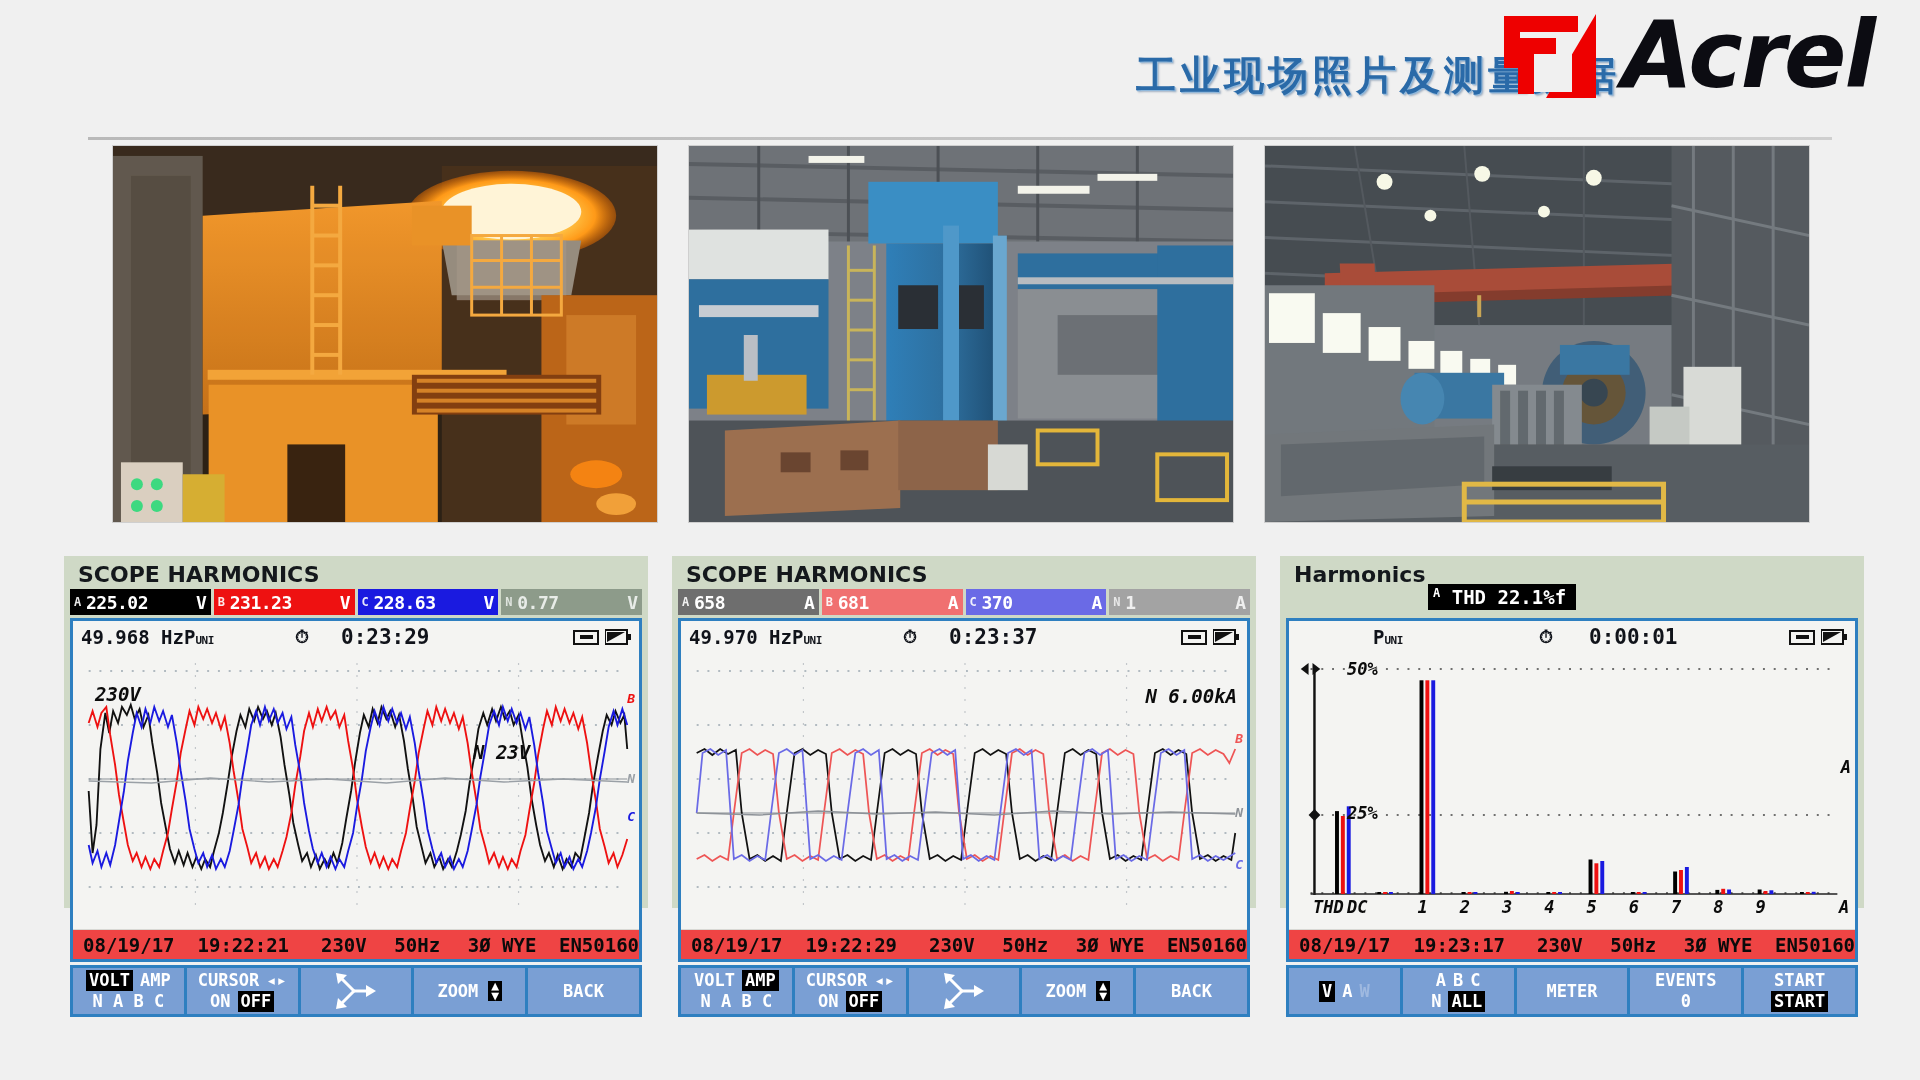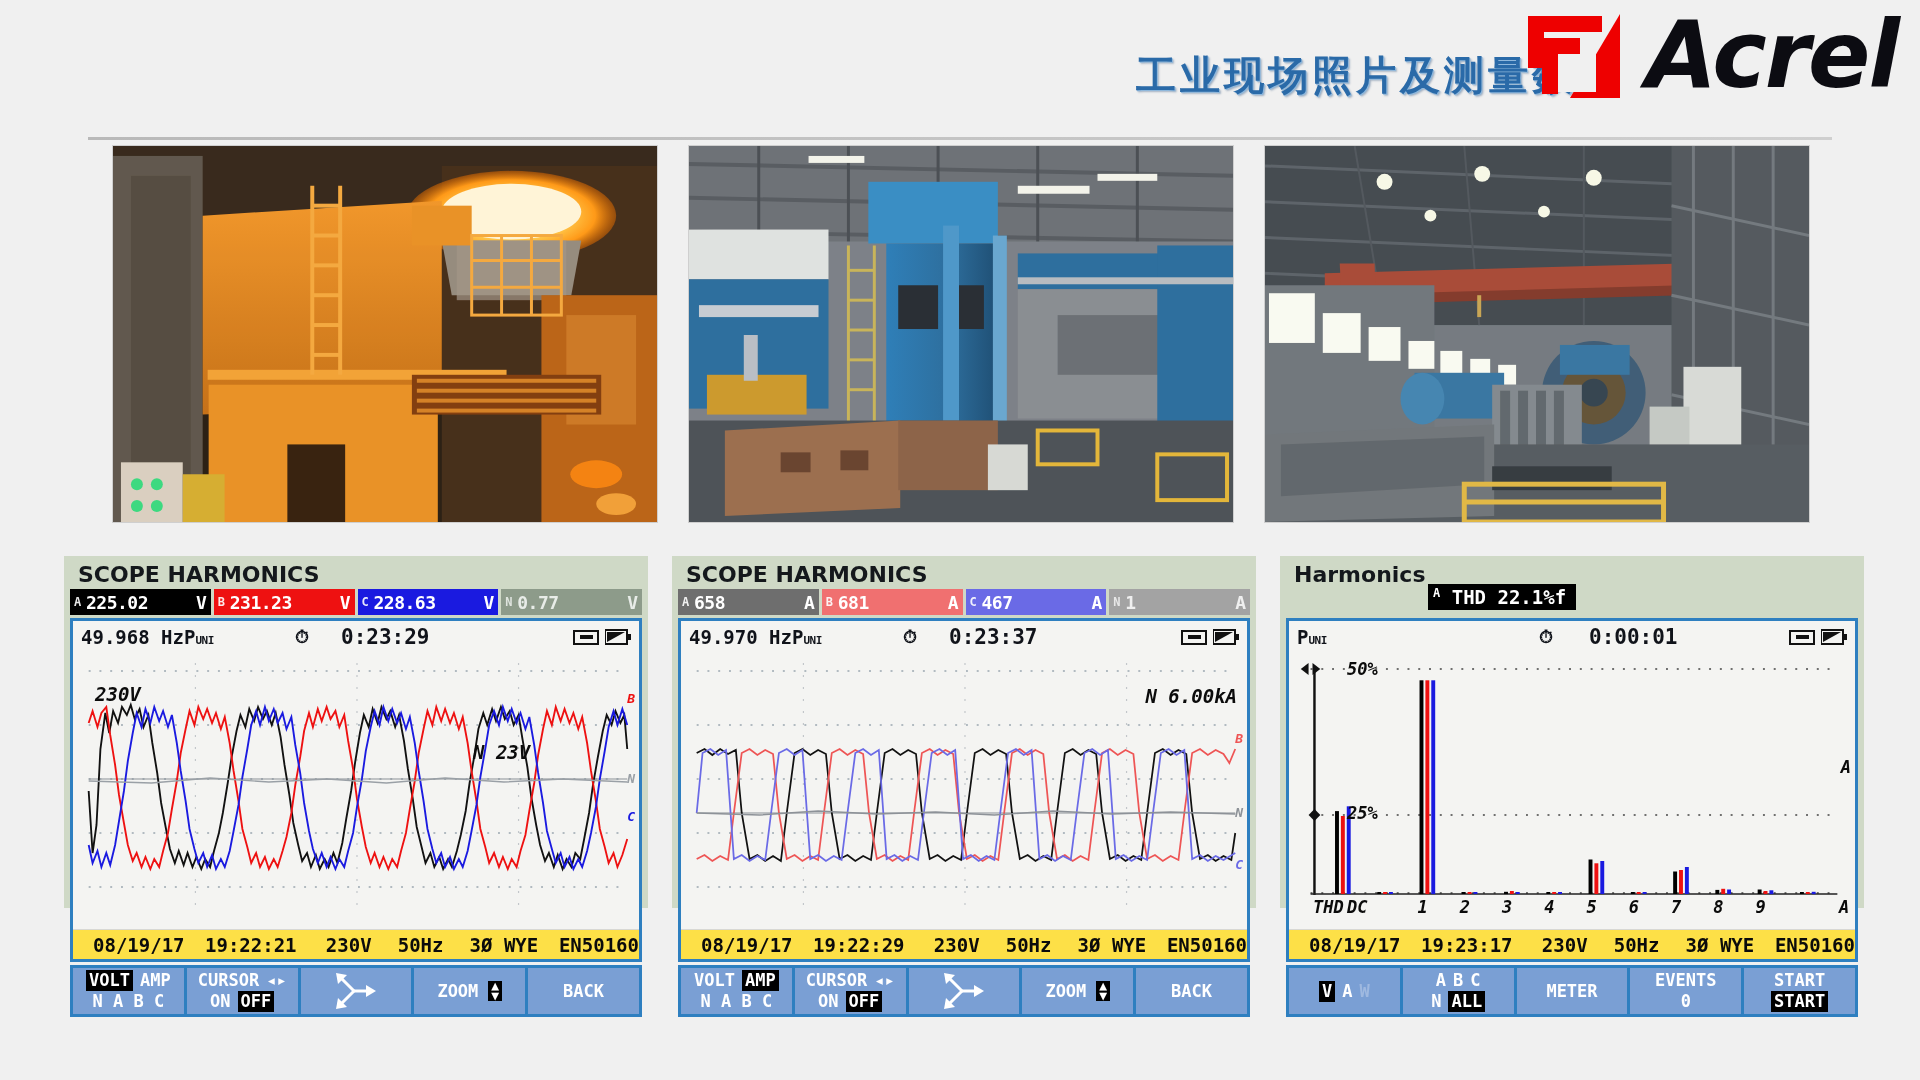--- a/index.html
+++ b/index.html
@@ -24,21 +24,21 @@
     font-family: "DejaVu Serif", serif;
     font-size: 40px;
     font-weight: bold;
     color: #2a6aa8;
     letter-spacing: 4px;
     text-shadow: 1px 1px 0 #8fb8dc, 2px 2px 2px rgba(20,60,110,.35);
     padding-right: 300px;
   }
   .logo {
     position: absolute;
-    right: 22px; top: 8px;
+    right: 46px; top: 8px;
     display: flex; align-items: center; gap: 18px;
   }
   .logo-mark { width: 104px; height: 96px; }
   .logo-text {
     font-family: "DejaVu Sans", sans-serif;
     font-style: italic;
     font-weight: bold;
     font-size: 92px;
     line-height: 96px;
     color: #0c0c12;
@@ -177,22 +177,22 @@
   }
 
   
   .screen-foot {
     position: absolute; left: 0; right: 0; bottom: 0;
     height: 30px;
     display: flex; align-items: center;
     font-weight: bold;
     font-size: 19px;
     color: #0b0b0b;
-    padding-left: 20px;
-    background: #fde047;
+    padding-left: 10px;
+    background: #ef4444;
     border-top: 1px solid #d8d8d4;
     gap: 9px;
   }
   .screen-foot .d1 { width: 118px; }
   .screen-foot .d2 { width: 128px; }
   .screen-foot .d3 { width: 72px; }
   .screen-foot .d4 { width: 72px; }
   .screen-foot .d5 { width: 92px; }
 
   
@@ -640,21 +640,21 @@
         <span class="pval">658</span>
         <span class="punit">A</span>
       </div>
       <div class="pcell p-b">
         <span class="plab">B</span>
         <span class="pval">681</span>
         <span class="punit">A</span>
       </div>
       <div class="pcell p-c">
         <span class="plab">C</span>
-        <span class="pval">467</span>
+        <span class="pval">370</span>
         <span class="punit">A</span>
       </div>
       <div class="pcell p-n">
         <span class="plab">N</span>
         <span class="pval">1</span>
         <span class="punit">A</span>
       </div>
     </div>
 
     <div class="screen">
@@ -760,21 +760,21 @@
     <div class="meter-title">Harmonics</div>
     <div class="thd-badge">
       <span class="sm">A</span>
       <span>THD</span>
       <span>22.1%f</span>
     </div>
     <div class="phase-strip" style="height:26px;background:#cfd9c6;"></div>
 
     <div class="screen">
       <div class="screen-top">
-        <span class="freq" style=""><span>P</span><span class="sub">UNI</span></span>
+        <span class="freq" style="margin-left:76px;"><span>P</span><span class="sub">UNI</span></span>
         <span class="clock-ico" style="left:250px;">⏱</span>
         <span class="elapsed" style="left:300px;">0:00:01</span>
         <span class="batt">
           <span class="card-ico">
               <i></i>
             </span>
           <svg class="batt-ico" viewBox="0 0 26 16">
             <rect x="0" y="1" width="22" height="14" fill="none" stroke="#111" stroke-width="2"></rect>
             <path d="M2 3 L20 3 L2 13 Z" fill="#111"></path>
             <rect x="23" y="5" width="3" height="6" fill="#111"></rect>

